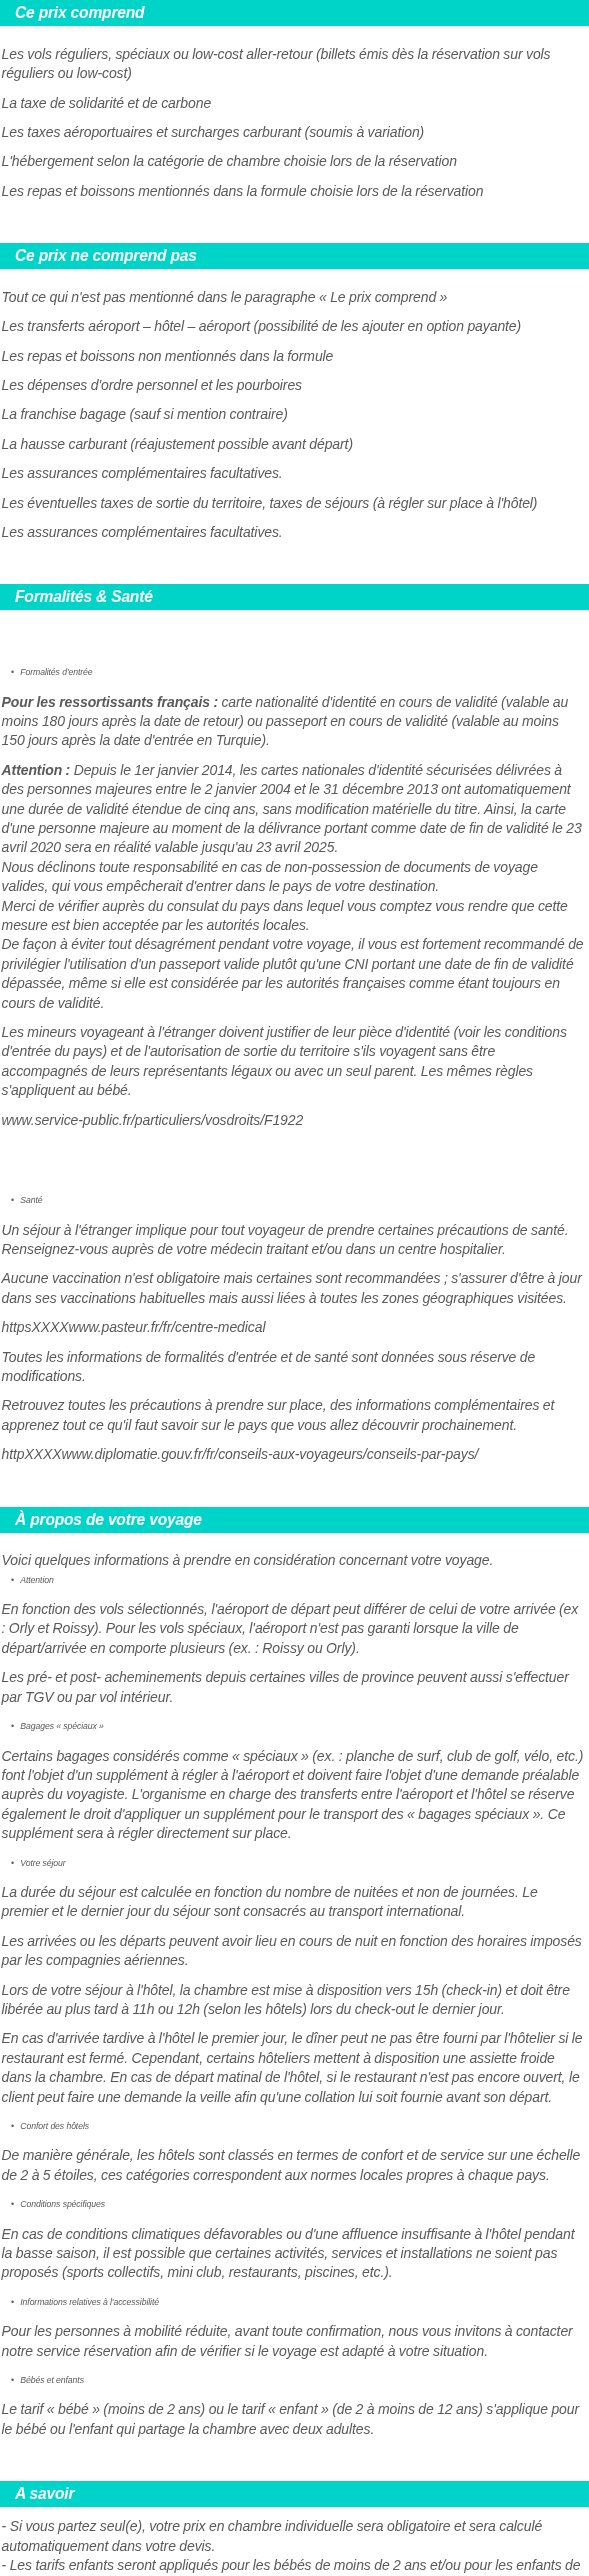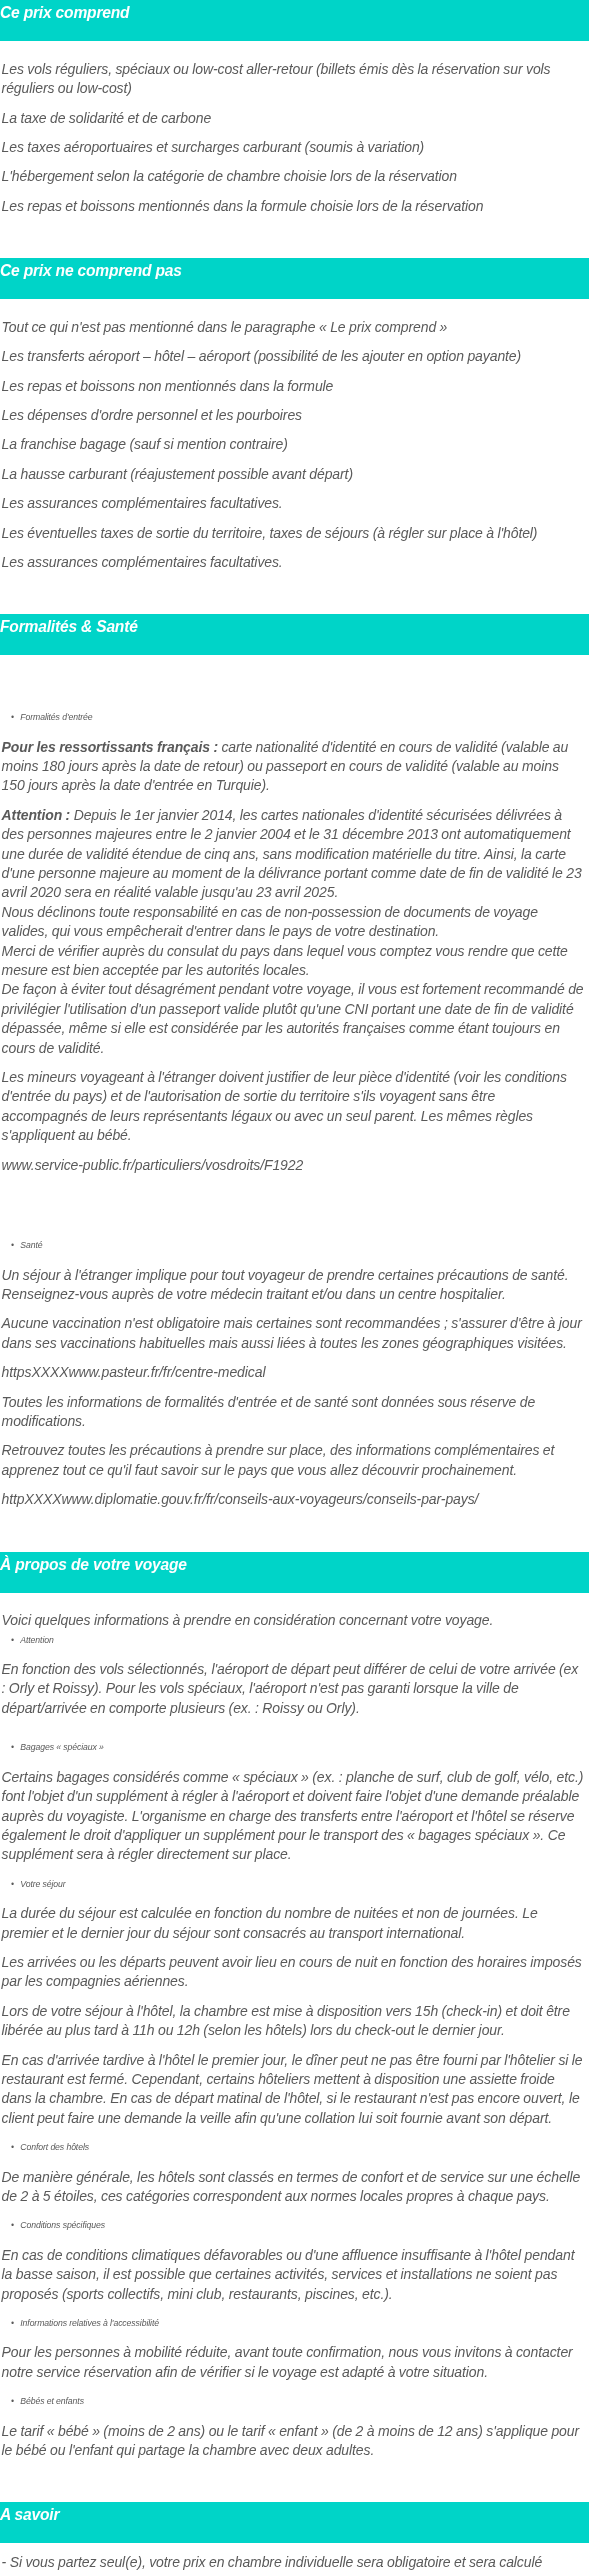--- a/index.html
+++ b/index.html
@@ -19,22 +19,22 @@
     position: relative;
     overflow: hidden;
   }
   .section-header {
     background: #00d4c8;
     color: #ffffff;
     font-style: italic;
     font-weight: bold;
     font-size: 15.6px;
     line-height: 26px;
-    height: 41px;
-    padding: 0 0 0 0;
+    height: 26px;
+    padding: 0 0 0 15px;
     letter-spacing: -0.2px;
     white-space: nowrap;
     overflow: hidden;
     font-stretch: condensed;
   }
   .section-body {
     padding: 0 4.7px 0 1.6px;
   }
   p.para {
     font-style: italic;
@@ -159,20 +159,21 @@
 
   <div>
     <div class="section-header">À propos de votre voyage</div>
     <div class="section-body">
       <p class="spacer-md"></p>
       <p class="para">Voici quelques informations à prendre en considération concernant votre voyage.</p>
       <p class="bullet-line"><span class="dot">•</span><span>Attention</span></p>
       <p class="spacer-sm"></p>
       <p class="para">En fonction des vols sélectionnés, l'aéroport de départ peut différer de celui de votre arrivée (ex : Orly et Roissy). Pour les vols spéciaux, l'aéroport n'est pas garanti lorsque la ville de départ/arrivée en comporte plusieurs (ex. : Roissy ou Orly).</p>
       <p class="spacer-sm"></p>
+      <p class="para">Les pré- et post- acheminements depuis certaines villes de province peuvent aussi s'effectuer par TGV ou par vol intérieur.</p>
       <p class="spacer-sm"></p>
       <p class="bullet-line"><span class="dot">•</span><span>Bagages « spéciaux »</span></p>
       <p class="spacer-sm"></p>
       <p class="para">Certains bagages considérés comme « spéciaux » (ex. : planche de surf, club de golf, vélo, etc.) font l'objet d'un supplément à régler à l'aéroport et doivent faire l'objet d'une demande préalable auprès du voyagiste. L'organisme en charge des transferts entre l'aéroport et l'hôtel se réserve également le droit d'appliquer un supplément pour le transport des « bagages spéciaux ». Ce supplément sera à régler directement sur place.</p>
       <p class="spacer-sm"></p>
       <p class="bullet-line"><span class="dot">•</span><span>Votre séjour</span></p>
       <p class="spacer-sm"></p>
       <p class="para">La durée du séjour est calculée en fonction du nombre de nuitées et non de journées. Le premier et le dernier jour du séjour sont consacrés au transport international.</p>
       <p class="spacer-sm"></p>
       <p class="para">Les arrivées ou les départs peuvent avoir lieu en cours de nuit en fonction des horaires imposés par les compagnies aériennes.</p>

